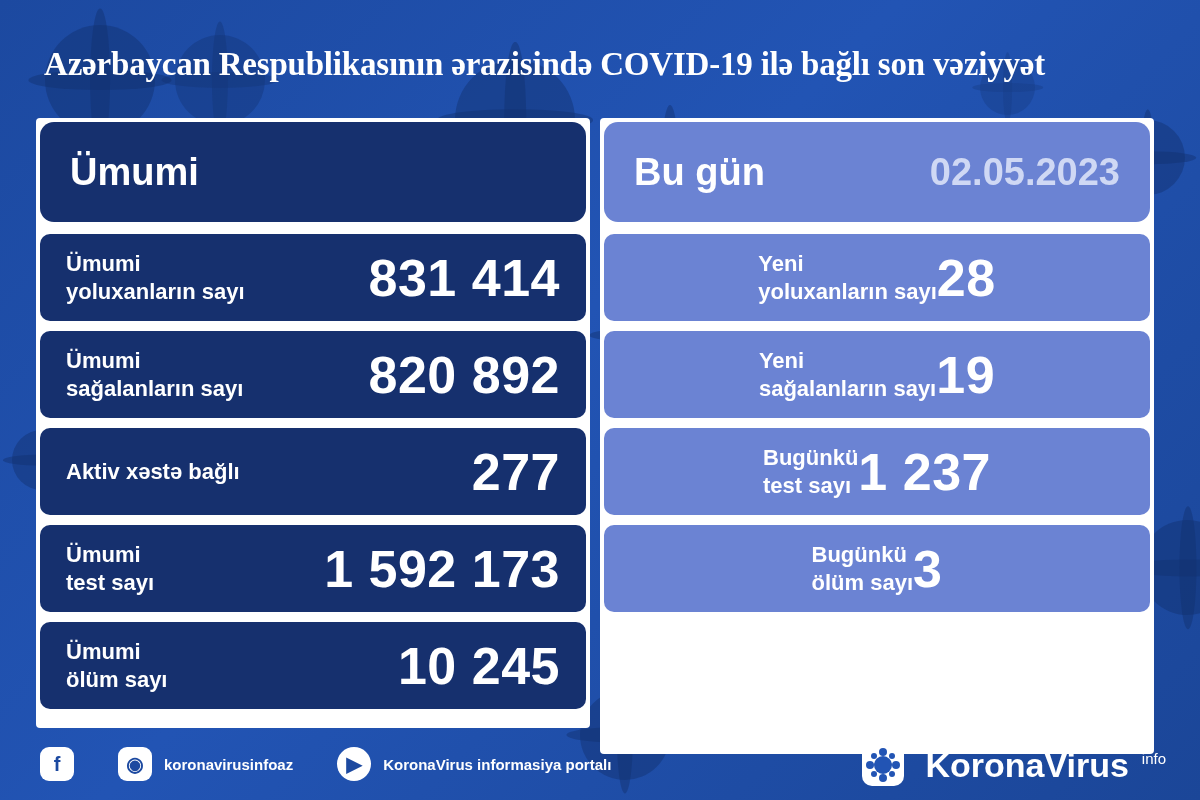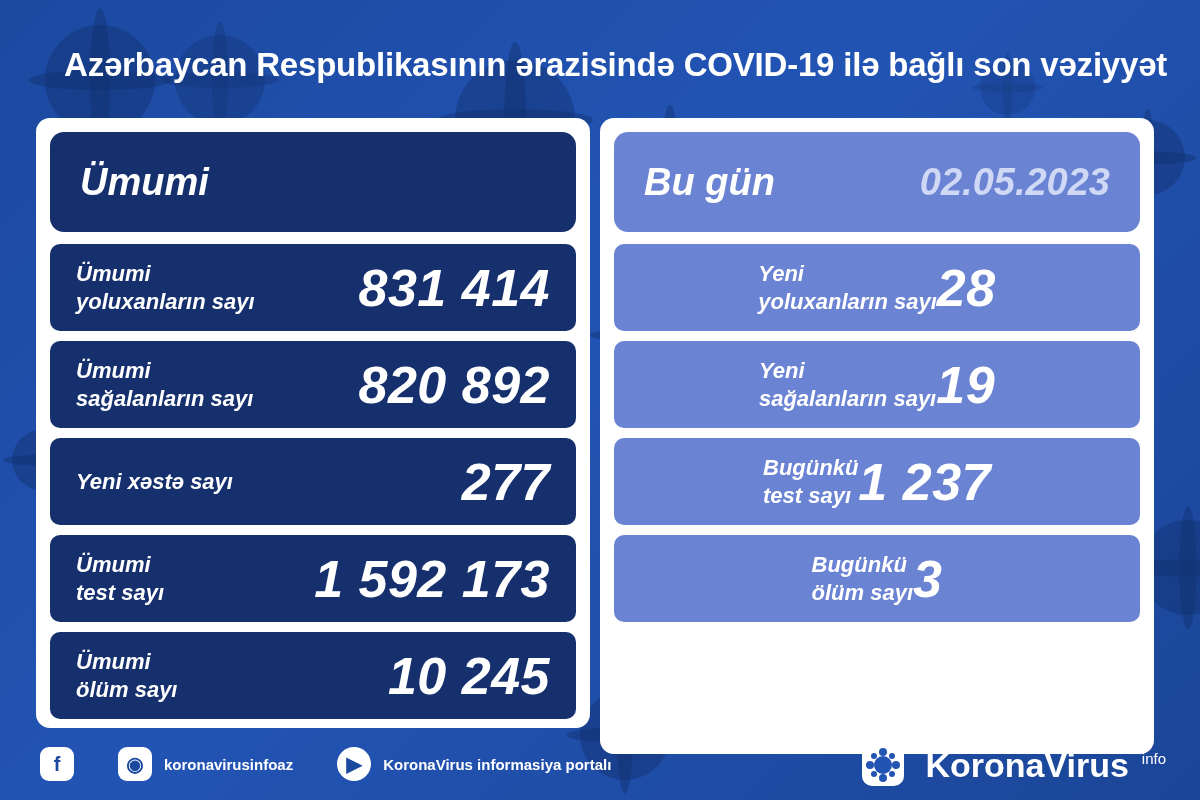--- a/index.html
+++ b/index.html
@@ -43,35 +43,35 @@
   .v4 { width: 100px; height: 100px; left: 620px; top: 120px; }
   .v5 { width: 70px; height: 70px; left: 600px; top: 300px; }
   .v6 { width: 60px; height: 60px; left: 12px; top: 430px; }
   .v7 { width: 90px; height: 90px; left: 580px; top: 690px; }
   .v8 { width: 95px; height: 95px; left: 1140px; top: 520px; }
   .v9 { width: 75px; height: 75px; left: 1110px; top: 120px; }
   .v10 { width: 55px; height: 55px; left: 980px; top: 60px; opacity:.6;}
 
   .title {
     position: absolute;
-    left: 64px; top: 46px;
+    left: 44px; top: 46px;
     width: 1120px;
     font-size: 33px;
     font-weight: bold;
     color: #ffffff;
     letter-spacing: -0.2px;
     white-space: nowrap;
+    font-family: Liberation Serif, serif;
   }
 
   .panel {
     position: absolute;
     background: #ffffff;
-    border-radius: 14px;
-    padding: 14px;
-    font-style: italic;
+    border-radius: 4px;
+    padding: 4px;
   }
   #panel-total { left: 36px; top: 118px; width: 554px; height: 610px; }
   #panel-today { left: 600px; top: 118px; width: 554px; height: 636px; }
 
   .panel-head {
     border-radius: 14px;
     height: 100px;
     display: flex;
     align-items: center;
     padding: 0 30px;
@@ -203,21 +203,21 @@
         <span class="lbl">Ümumi
 yoluxanların sayı</span>
         <span class="val">831 414</span>
       </div>
       <div class="row">
         <span class="lbl">Ümumi
 sağalanların sayı</span>
         <span class="val">820 892</span>
       </div>
       <div class="row">
-        <span class="lbl">Yeni xəstə sayı</span>
+        <span class="lbl">Aktiv xəstə bağlı</span>
         <span class="val">277</span>
       </div>
       <div class="row">
         <span class="lbl">Ümumi
 test sayı</span>
         <span class="val">1 592 173</span>
       </div>
       <div class="row">
         <span class="lbl">Ümumi
 ölüm sayı</span>

